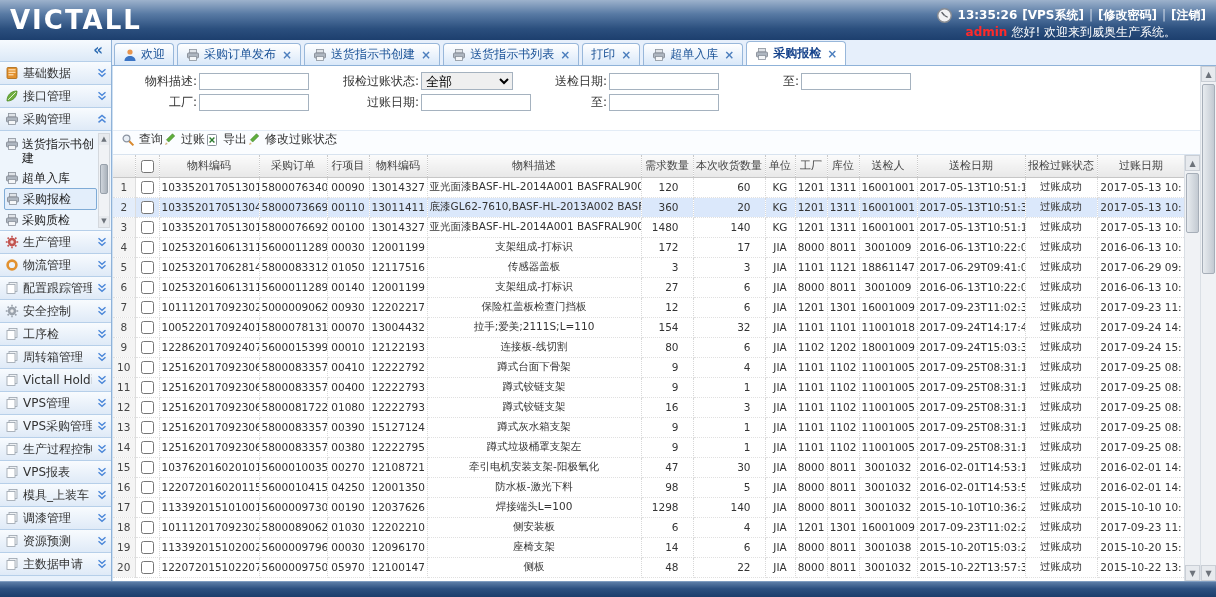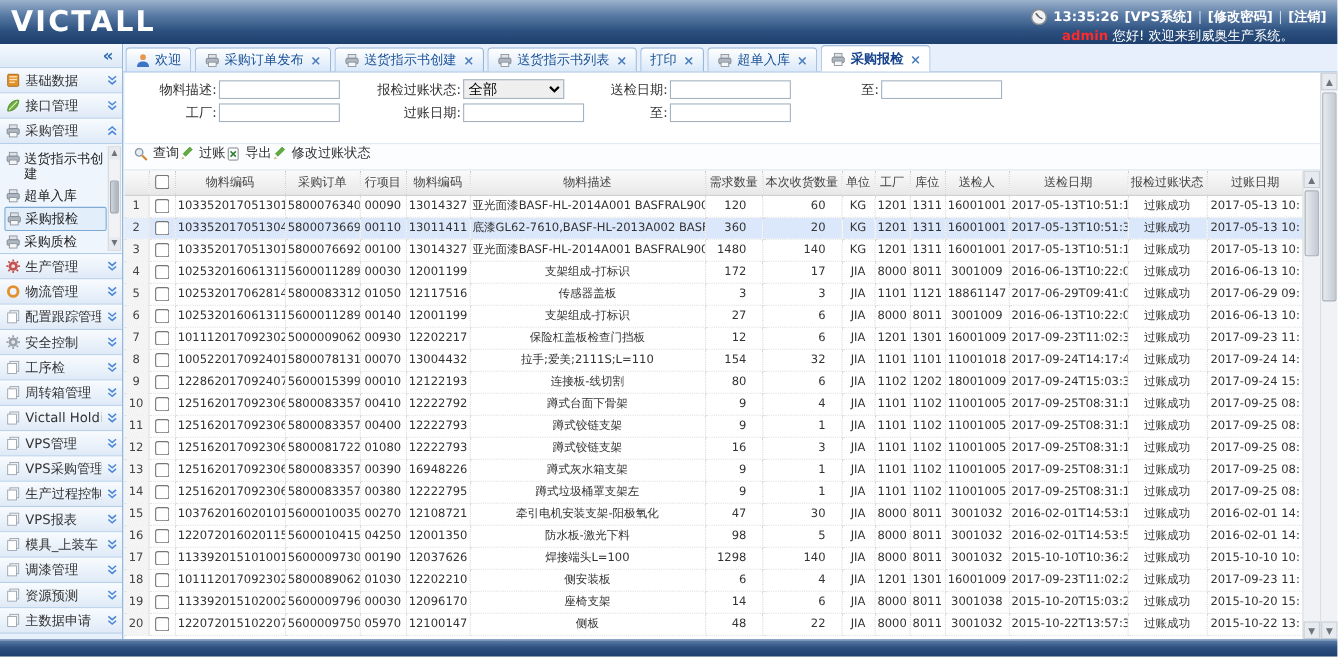--- a/index.html
+++ b/index.html
@@ -841,21 +841,21 @@
               <td>2017-09-25T08:31:14</td>
               <td>过账成功</td>
               <td>2017-09-25 08:</td>
             </tr>
             <tr>
               <td class="numcell">13</td>
               <td><input type="checkbox" style=""></td>
               <td>125162017092306</td>
               <td>5800083357</td>
               <td>00390</td>
-              <td>16948226</td>
+              <td>15127124</td>
               <td>蹲式灰水箱支架</td>
               <td class="rnum">9</td>
               <td class="rnum">1</td>
               <td>JIA</td>
               <td>1101</td>
               <td>1102</td>
               <td>11001005</td>
               <td>2017-09-25T08:31:15</td>
               <td>过账成功</td>
               <td>2017-09-25 08:</td>

